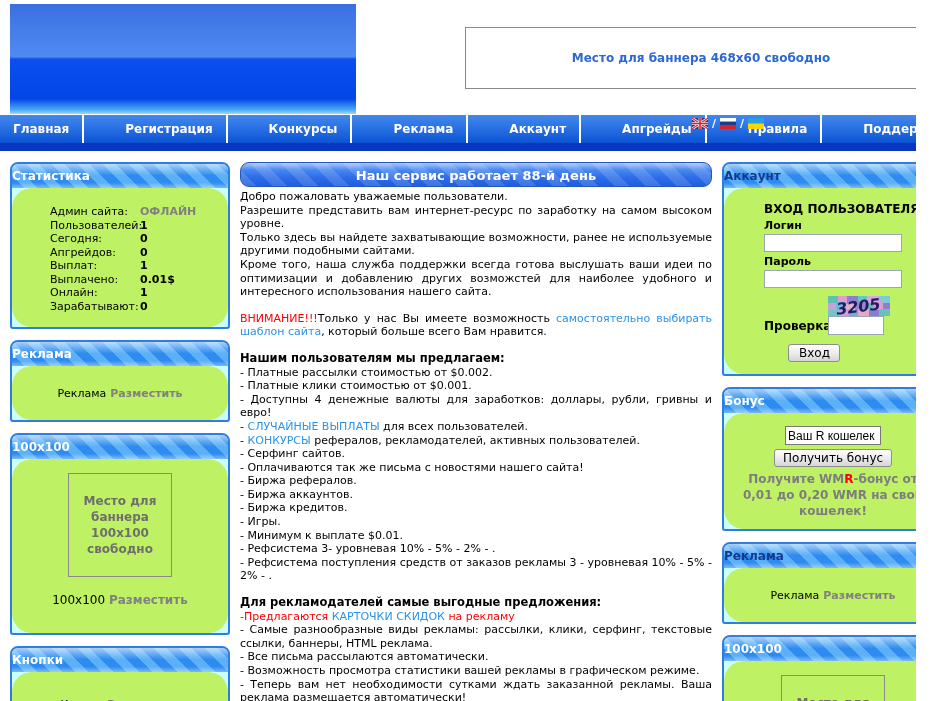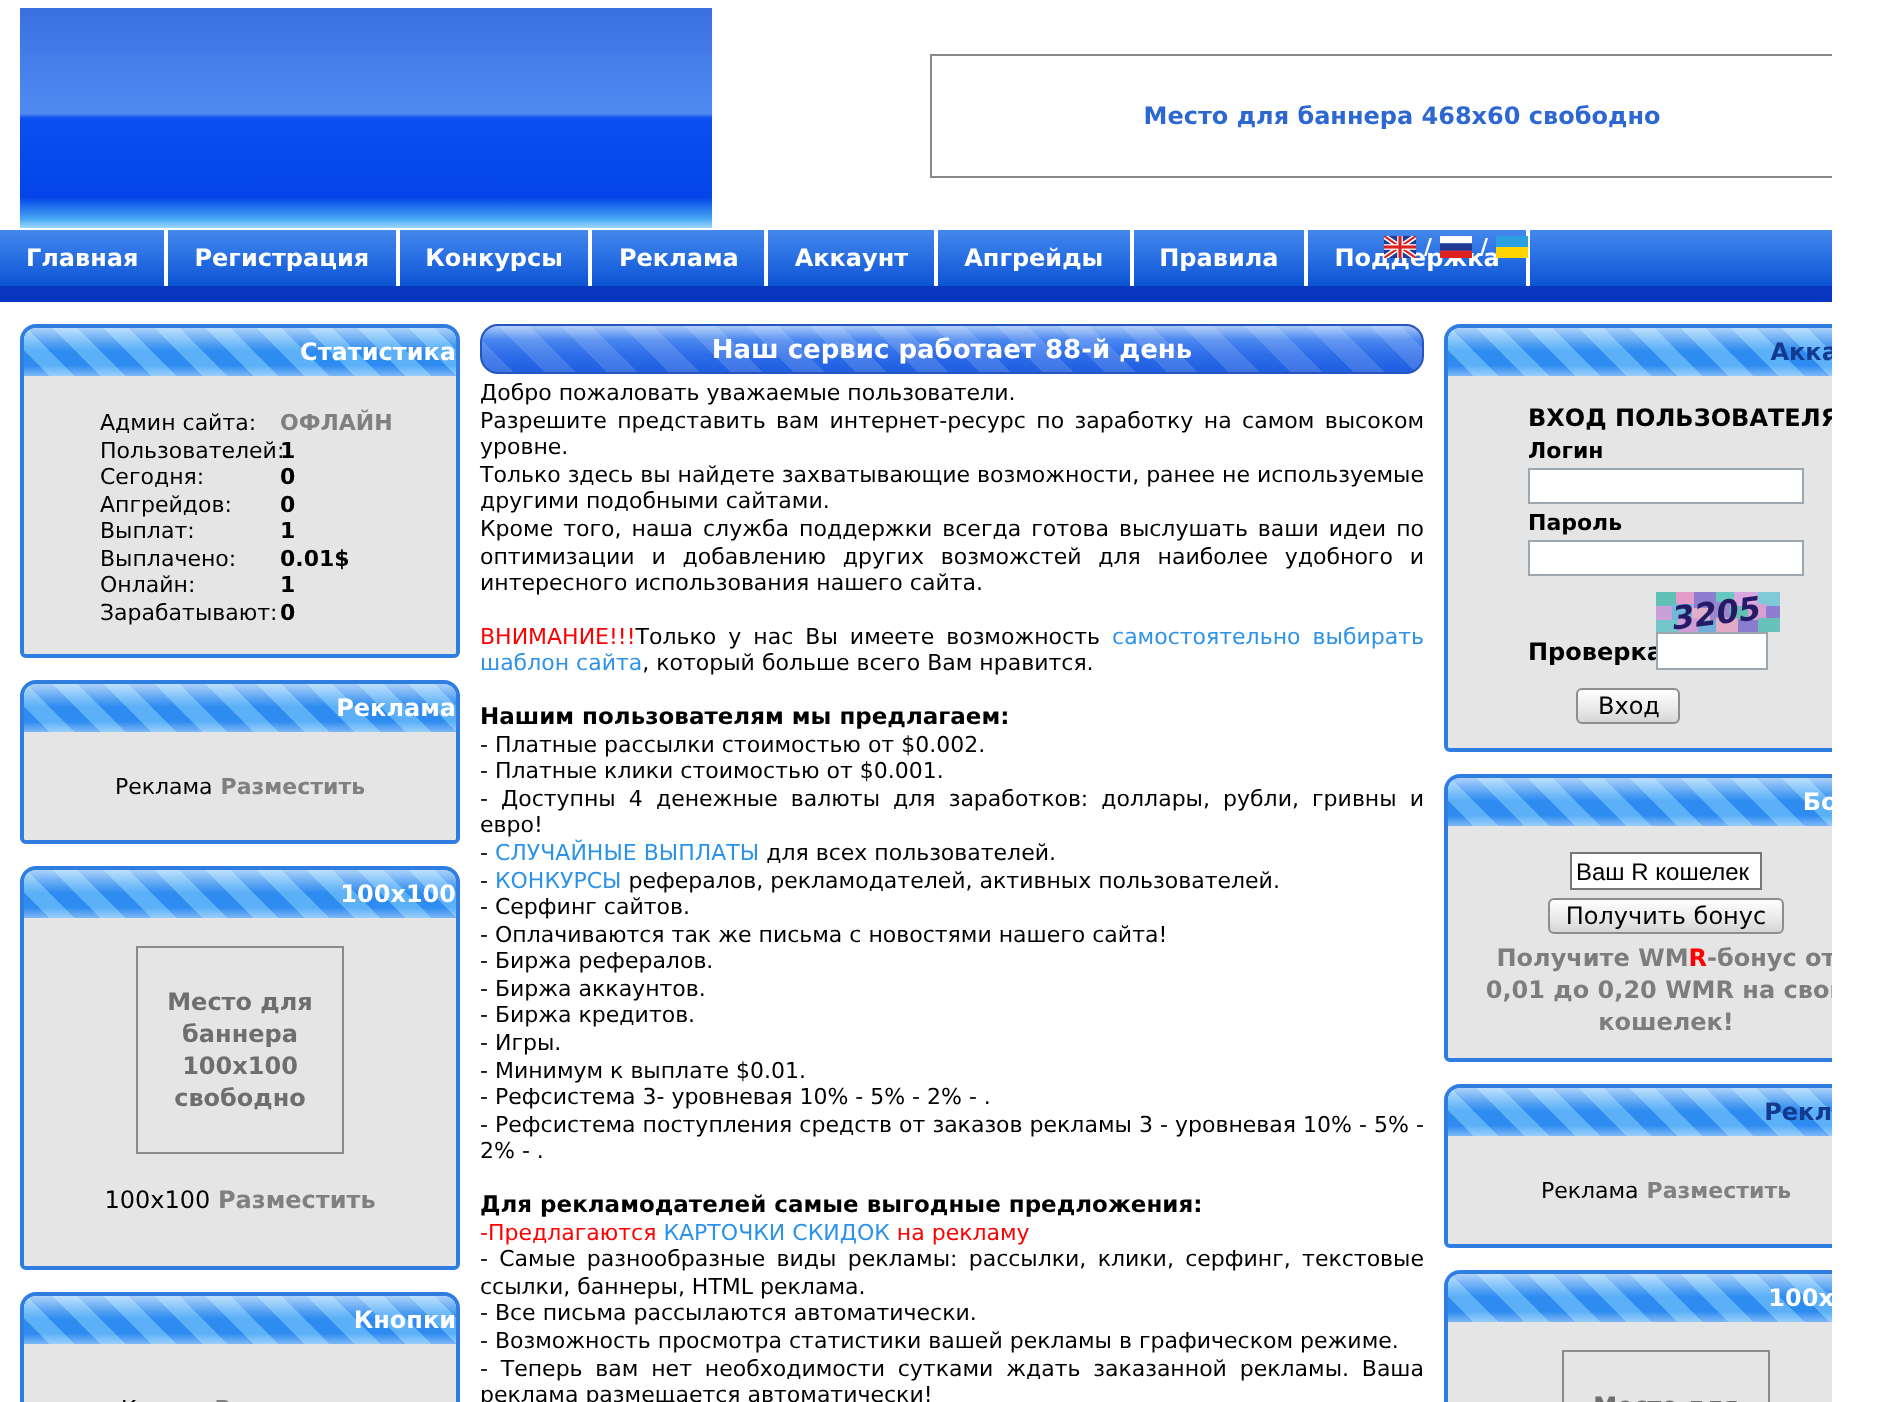--- a/index.html
+++ b/index.html
@@ -9,42 +9,42 @@
   
   .logo{position:absolute;left:10px;top:4px;width:346px;height:110px;
         background:linear-gradient(180deg,#3a6fe0 0%,#4f8af2 46%,#4f8af2 48%,#0b4ff0 50%,#0345e8 86%,#49a8f4 96%,#9fd8fb 100%);}
   .banner468{position:absolute;left:465px;top:27px;width:470px;height:60px;border:1px solid #8a8a8a;
         display:flex;align-items:center;justify-content:center;background:#fff;}
   .banner468 span{color:#2d68d2;font-weight:bold;font-size:12px;}
 
   
   .nav{position:absolute;left:0;top:115px;width:952px;height:28px;
        background:linear-gradient(180deg,#4488ec 0%,#2a71e4 45%,#0c53d4 100%);
-       display:flex;align-items:stretch;}
+       display:flex;align-items:stretch;gap:28px;}
   .nav-item{color:#fff;font-weight:bold;font-size:12px;line-height:28px;padding:0 13px;
        border-right:2px solid #fff;cursor:pointer;white-space:nowrap;}
   .flags{position:absolute;left:692px;top:117px;display:flex;align-items:center;gap:4px;}
   .flag-sep{color:#fff;font-size:11px;font-weight:bold;}
   .flags svg{display:block;}
   .nav-strip{position:absolute;left:0;top:143px;width:952px;height:8px;background:#0936c0;}
 
   
   .col{position:absolute;top:162px;}
   .col-left{left:10px;width:220px;}
   .col-center{left:240px;width:472px;}
   .col-right{left:722px;width:222px;}
 
   
   .box{border:2px solid #2f7de0;border-radius:8px 8px 3px 3px;margin-bottom:11px;overflow:hidden;background:#c9ffff;}
-  .box-header{height:24px;line-height:24px;text-align:right;font-weight:bold;font-size:12px;color:#fff;
+  .box-header{height:24px;line-height:24px;text-align:left;font-weight:bold;font-size:12px;color:#fff;
       background:
         linear-gradient(180deg,rgba(255,255,255,.60) 0%,rgba(255,255,255,.18) 32%,rgba(255,255,255,0) 48%,rgba(255,255,255,0) 78%,rgba(255,255,255,.38) 100%),
         repeating-linear-gradient(45deg,#2e8cf0 0 9px,#5bb0f8 9px 18px);}
   .box-header.navy{color:#123a8f;}
-  .box-body{background:#e5e5e5;font-size:11px;}
+  .box-body{background:#bef264;font-size:11px;border-radius:20px;}
   .gray{color:#808080;font-weight:bold;}
 
   
   .stats-body{padding:17px 6px 14px 38px;}
   .srow{display:flex;line-height:13.5px;}
   .slabel{width:90px;flex:none;}
   .sval{font-weight:bold;}
 
   
   .ad-body{height:54px;display:flex;align-items:center;justify-content:center;gap:4px;}

